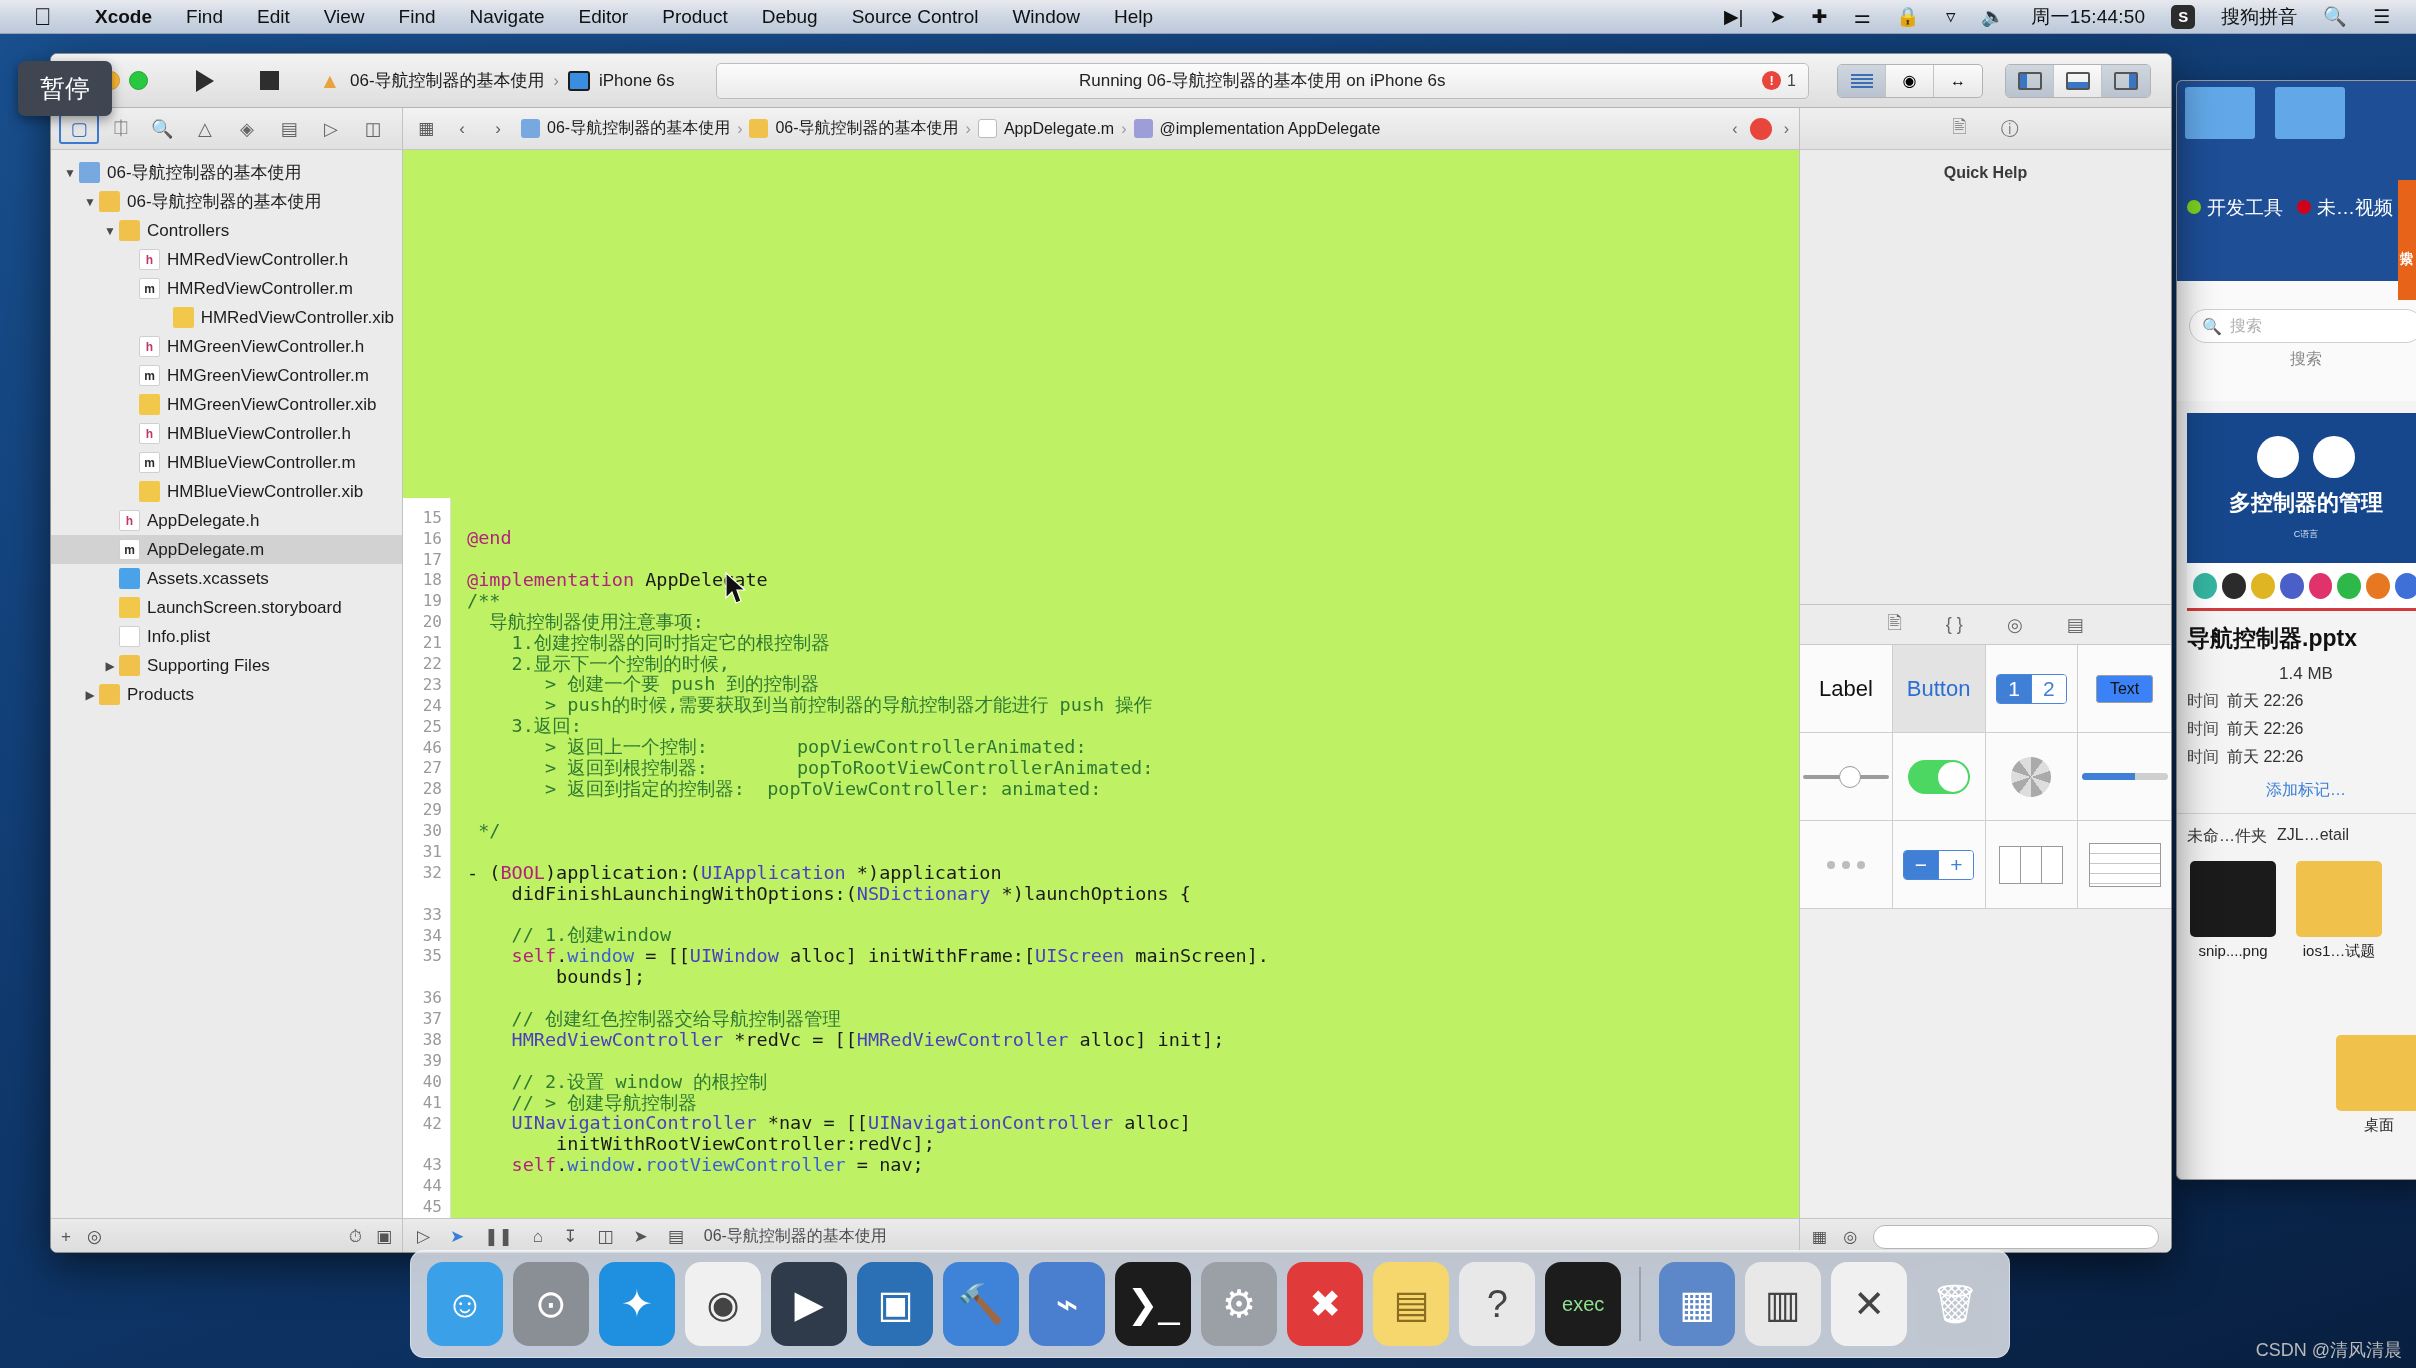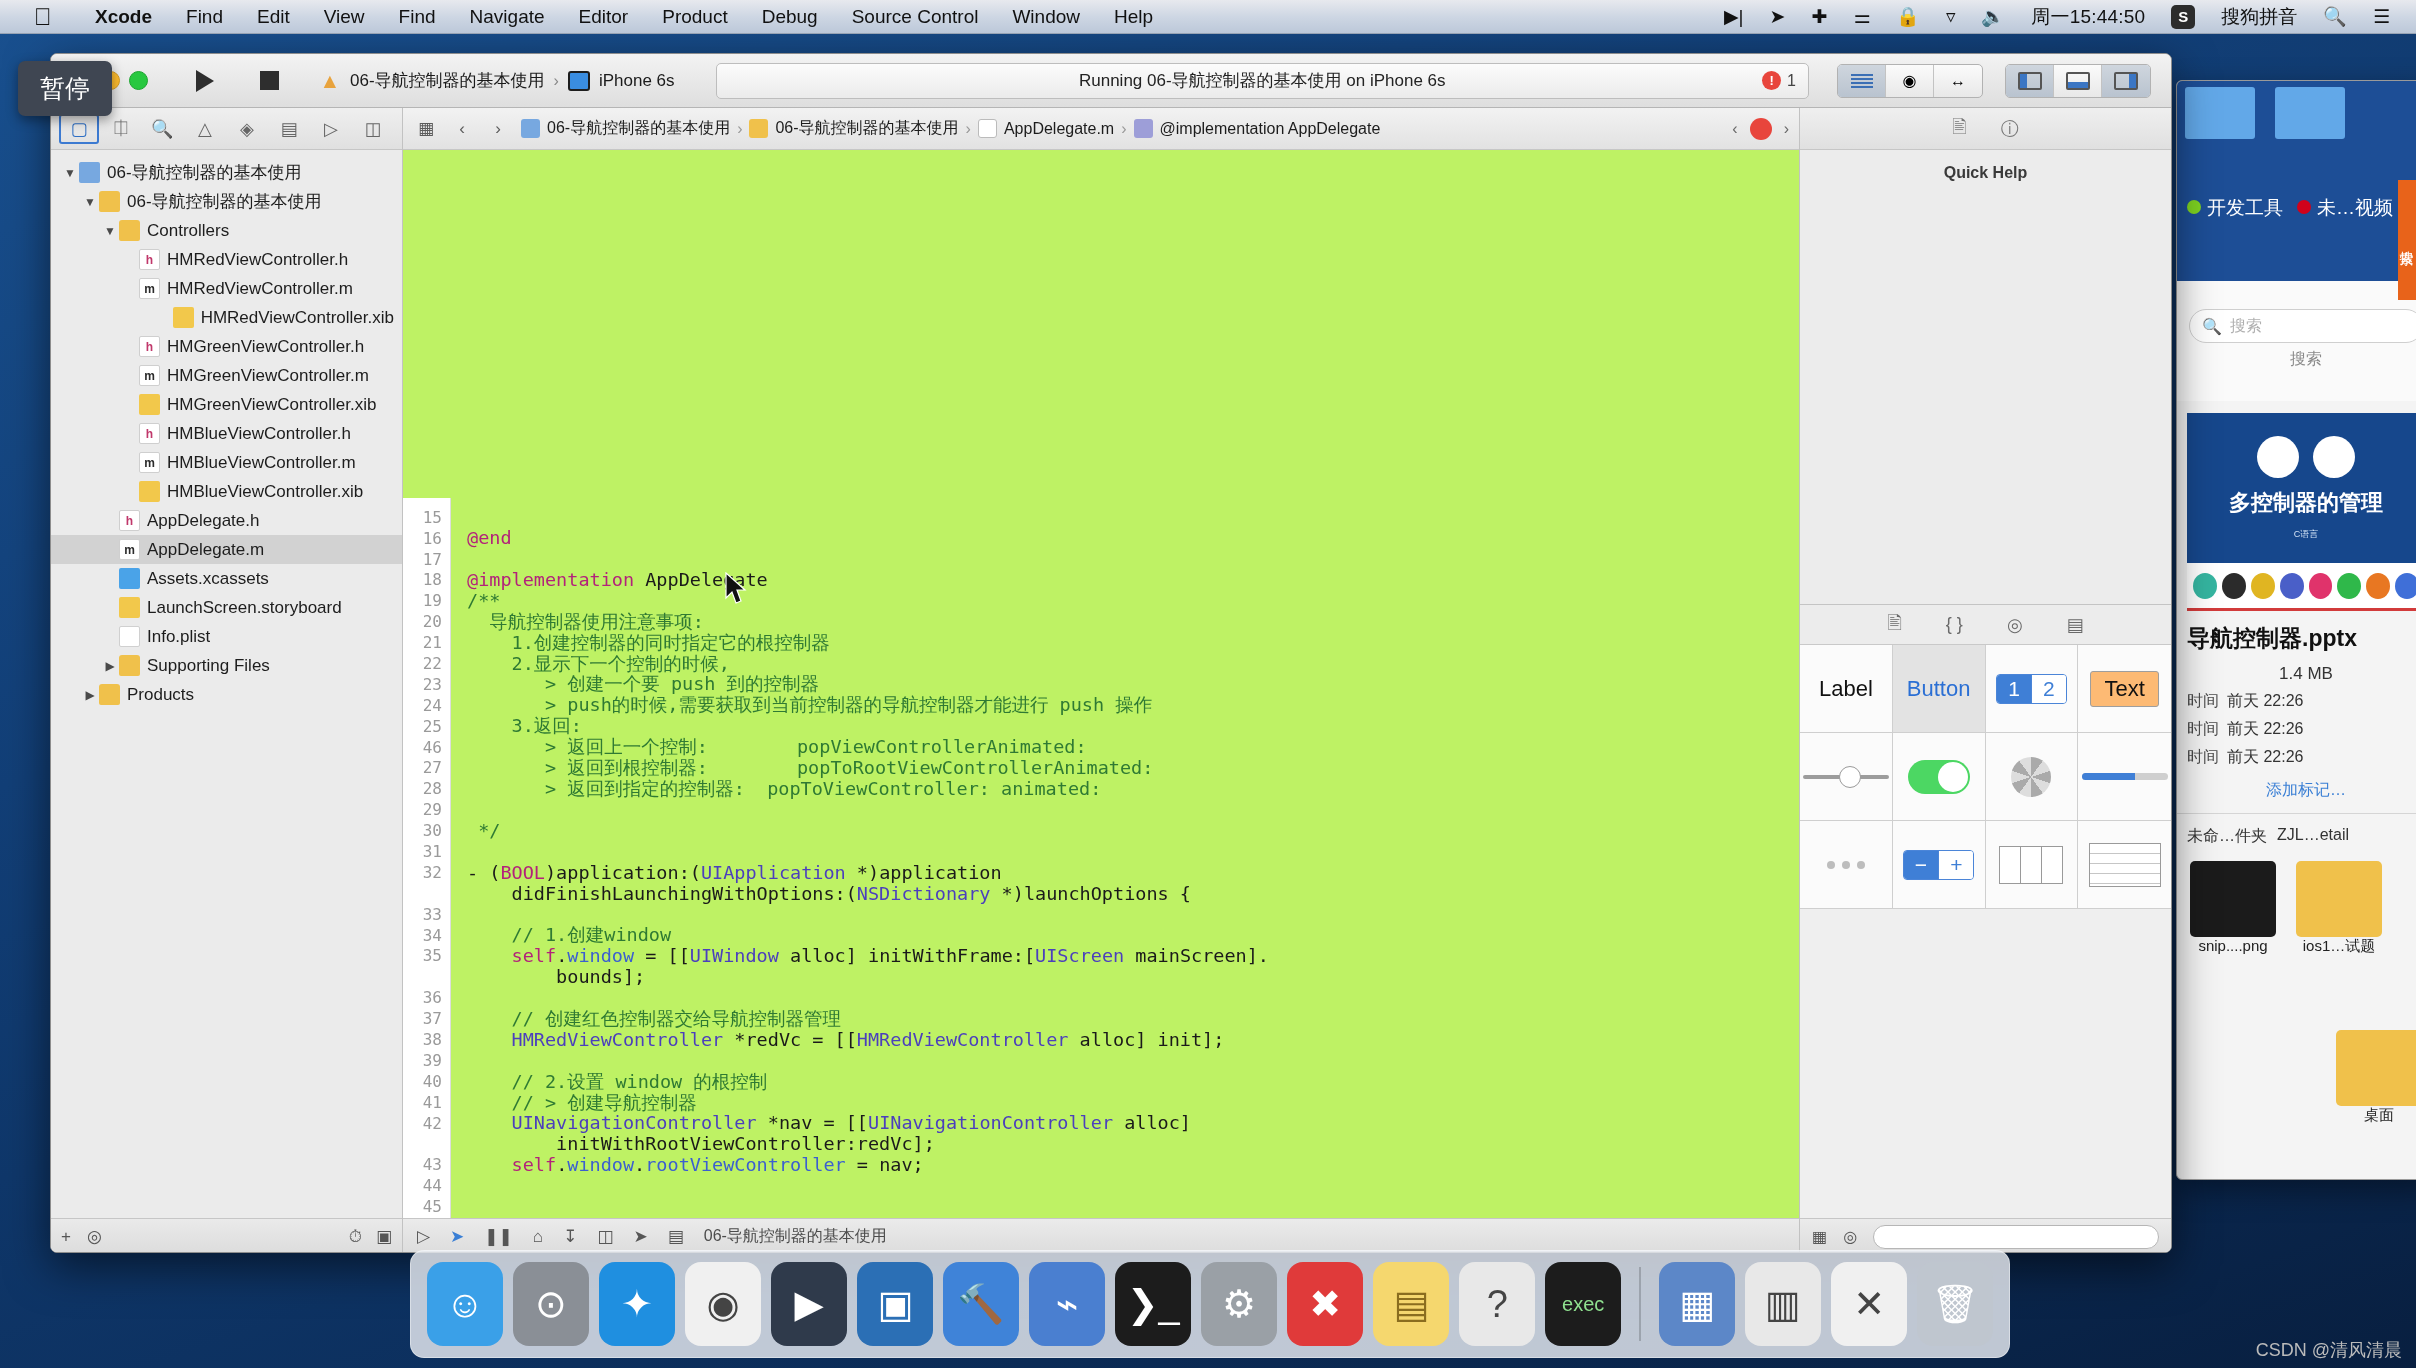--- a/index.html
+++ b/index.html
@@ -173,21 +173,21 @@
   .lib-cell{height:88px;border-right:1px solid #cfcfcf;border-bottom:1px solid #cfcfcf;
      display:flex;align-items:center;justify-content:center;background:#fbfbfb;}
   .lib-cell:nth-child(4n){border-right:none;}
   .lib-cell.grayed{background:#e3e3e3;}
   .lbl-obj{font-size:22px;color:#111;}
   .btn-obj{font-size:22px;color:#2b6fd4;}
   .step-obj{display:flex;border:1px solid #4b85d8;border-radius:4px;overflow:hidden;font-size:21px;}
   .step-obj span{padding:2px 11px;}
   .step-obj span:first-child{background:#3f7fd6;color:#fff;}
   .step-obj span:last-child{background:#fff;color:#3f7fd6;border-left:1px solid #4b85d8;}
-  .text-obj{font-size:22px;color:#111;border:1px solid #9e9e9e;border-radius:3px;padding:4px 13px;background:#fdba74;}
+  .text-obj{font-size:16px;color:#111;border:1px solid #9e9e9e;border-radius:3px;padding:4px 13px;background:#3b82f6;}
   .slider-obj{width:86px;height:4px;background:#9c9c9c;border-radius:2px;position:relative;}
   .slider-obj i{position:absolute;left:36px;top:-9px;width:22px;height:22px;border-radius:50%;background:#fff;border:1px solid #9a9a9a;}
   .switch-obj{width:62px;height:34px;border-radius:17px;background:#4cd763;position:relative;}
   .switch-obj i{position:absolute;right:2px;top:2px;width:30px;height:30px;border-radius:50%;background:#fff;}
   .spin-obj{width:40px;height:40px;border-radius:50%;
      background:conic-gradient(#aaa 0 10%,#ddd 10% 20%,#aaa 20% 30%,#ddd 30% 40%,#aaa 40% 50%,#ddd 50% 60%,#aaa 60% 70%,#ddd 70% 80%,#aaa 80% 90%,#ddd 90% 100%);}
   .prog-obj{width:86px;height:7px;border-radius:4px;background:#cfcfcf;position:relative;overflow:hidden;}
   .prog-obj i{position:absolute;left:0;top:0;bottom:0;width:62%;background:#3f7fd6;}
   .pager-obj{display:flex;gap:7px;}
   .pager-obj i{width:8px;height:8px;border-radius:50%;background:#bdbdbd;}
@@ -235,21 +235,21 @@
   .fm-size{font-size:17px;color:#333;text-align:center;margin-top:10px;}
   .fm-row{display:flex;gap:8px;font-size:16px;color:#333;margin-top:7px;}
   .fm-row .lbl{color:#4a4a4a;}
   .fm-tag{color:#3a7fd5;font-size:16px;text-align:center;margin-top:12px;}
   .fin-files{border-top:1px solid #d5d5d5;padding:12px 10px;}
   .ff-hdr{font-size:16px;color:#333;display:flex;gap:10px;}
   .ff-grid{display:flex;gap:14px;margin-top:14px;flex-wrap:wrap;}
   .ff-item{width:92px;text-align:center;}
   .ff-ico{width:86px;height:76px;border-radius:5px;background:#f0c14b;margin:0 auto;}
   .ff-ico.dark{background:#1b1b1b;}
-  .ff-nm{font-size:15px;color:#222;white-space:nowrap;overflow:hidden;text-overflow:ellipsis;}
+  .ff-nm{font-size:15px;color:#222;margin-top:5px;white-space:nowrap;overflow:hidden;text-overflow:ellipsis;}
 
   
   #sidetab{position:absolute;left:2398px;top:180px;width:18px;height:120px;background:#e8631a;
     color:#fff;font-size:14px;writing-mode:vertical-rl;text-align:center;line-height:18px;z-index:25;}
 
   
   #dock {
     position:absolute; left:410px; bottom:10px; width:1600px; height:108px;
     background:rgba(232,236,242,.82); border:1px solid rgba(255,255,255,.4);
     border-radius:14px; display:flex; align-items:center; gap:10px; padding:0 16px;

